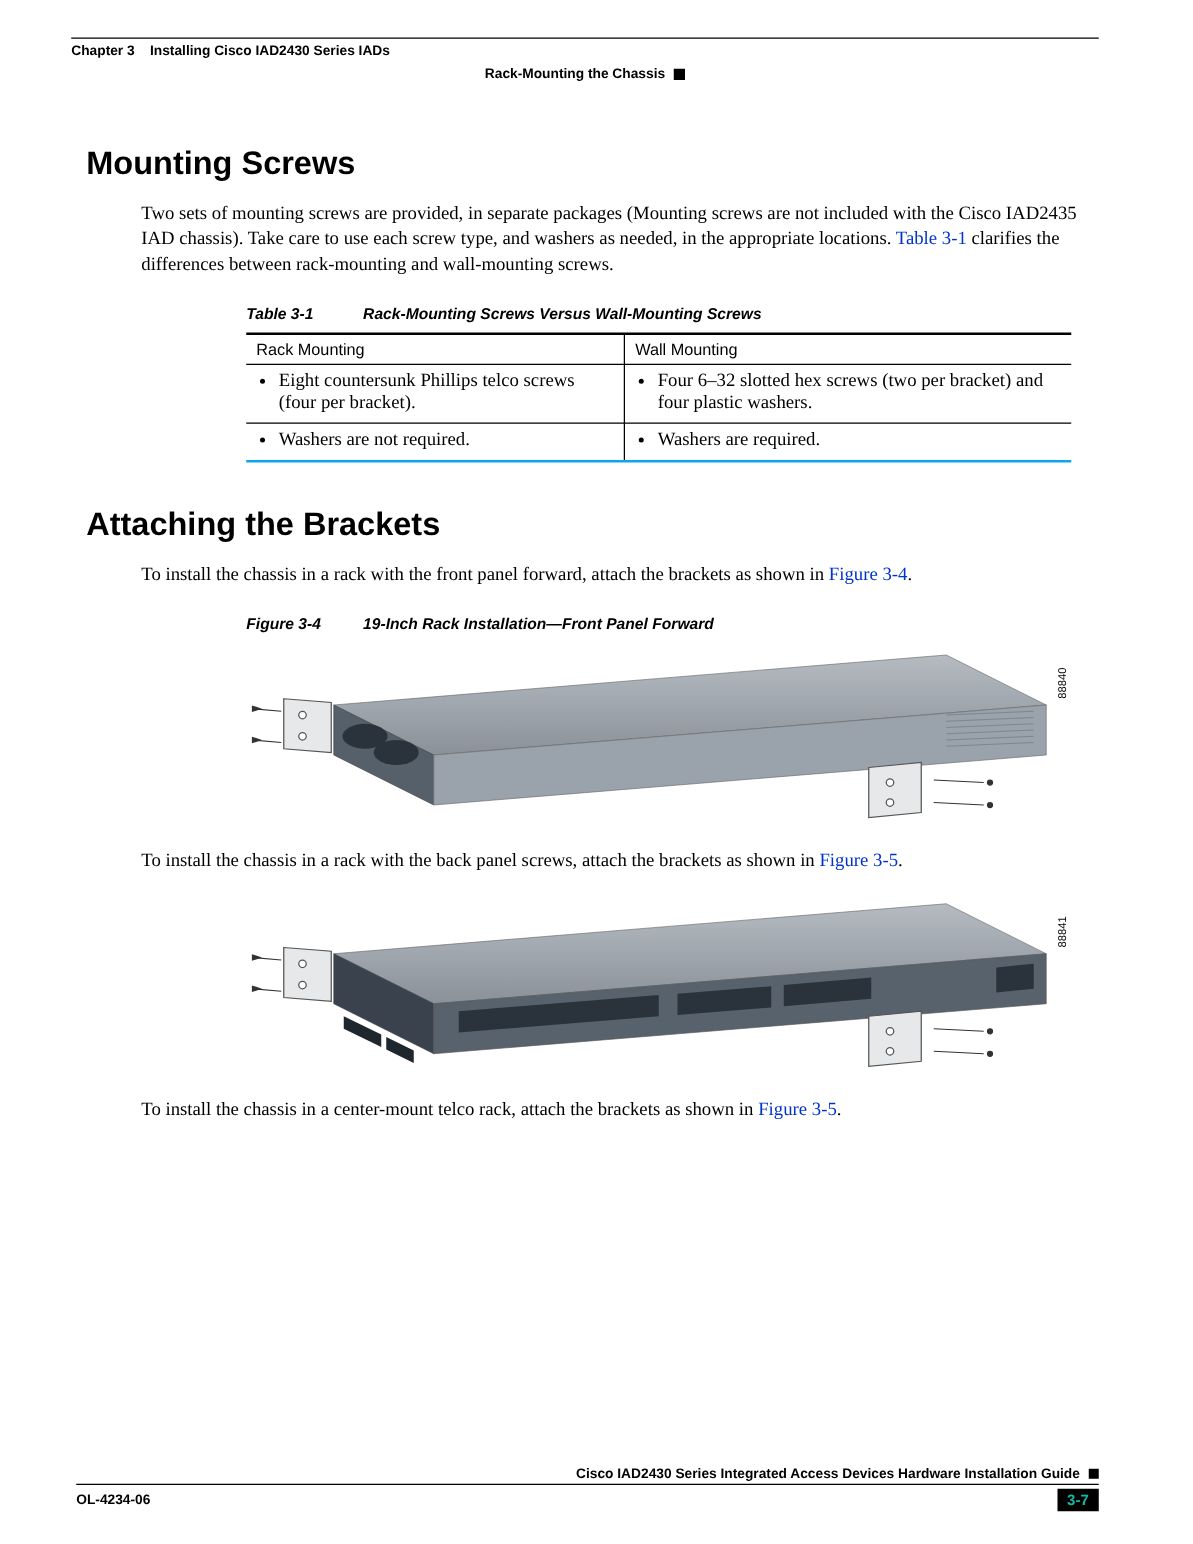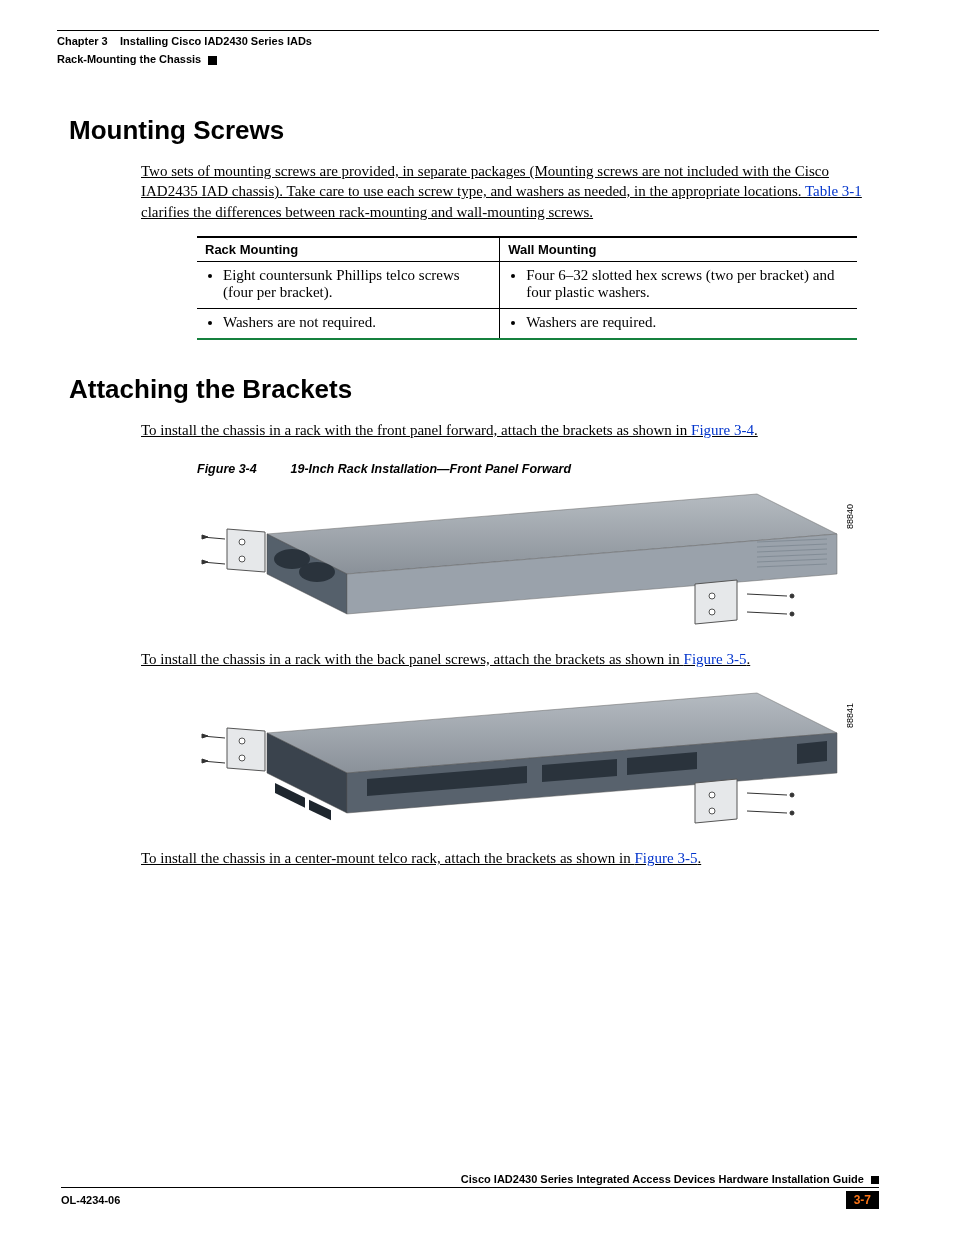--- a/index.html
+++ b/index.html
@@ -26,21 +26,21 @@
     justify-content: space-between;
     align-items: flex-start;
     font-family: Arial, Helvetica, sans-serif;
     font-size: 11px;
     margin-bottom: 6px;
   }
   .header-left {
     font-weight: bold;
   }
   .section-breadcrumb {
-    text-align: left;
+    text-align: center;
     font-family: Arial, Helvetica, sans-serif;
     font-size: 11px;
     font-weight: bold;
     margin-bottom: 50px;
   }
   .section-breadcrumb .sq {
     display: inline-block;
     width: 9px;
     height: 9px;
     background: #000;
@@ -48,24 +48,23 @@
     margin-left: 4px;
   }
   h2 {
     font-family: Arial, Helvetica, sans-serif;
     font-size: 26px;
     font-weight: bold;
     margin: 0 0 14px 12px;
     letter-spacing: 0px;
   }
   .body-text {
-    margin-left: 84px;
+    margin-left: 56px;
     margin-bottom: 14px;
     line-height: 1.35;
-    text-decoration: underline;
   }
   .xref {
     color: #0033cc;
   }
   .table-caption, .figure-caption {
     font-family: Arial, Helvetica, sans-serif;
     font-size: 12.5px;
     font-weight: bold;
     font-style: italic;
     margin-left: 140px;
@@ -78,39 +77,39 @@
   }
   table.screws {
     border-collapse: collapse;
     margin-left: 140px;
     width: 660px;
     font-size: 15px;
   }
   table.screws th {
     font-family: Arial, Helvetica, sans-serif;
     font-size: 13px;
-    font-weight: bold;
+    font-weight: normal;
     text-align: left;
     border-top: 2px solid #000;
     border-bottom: 1px solid #000;
     border-left: 1px solid #000;
     border-right: 1px solid #000;
     padding: 4px 8px;
     margin-left: 24px;
   }
   table.screws th:first-child { border-left: none; }
   table.screws th:last-child { border-right: none; }
   table.screws td {
     border: 1px solid #000;
     padding: 5px 8px 5px 8px;
     vertical-align: top;
   }
   table.screws td:first-child { border-left: none; }
   table.screws td:last-child { border-right: none; }
-  table.screws tr:last-child td { border-bottom: 2px solid #15803d; }
+  table.screws tr:last-child td { border-bottom: 2px solid #0ea5e9; }
   table.screws ul {
     margin: 0;
     padding-left: 18px;
   }
   table.screws li {
     margin-bottom: 2px;
   }
   .figure-box {
     margin-left: 140px;
     width: 660px;
@@ -157,21 +156,21 @@
   .footer-row {
     display: flex;
     justify-content: space-between;
     align-items: center;
     font-family: Arial, Helvetica, sans-serif;
     font-size: 11px;
     font-weight: bold;
   }
   .page-num {
     background: #000;
-    color: #f97316;
+    color: #14b8a6;
     padding: 2px 8px;
     font-size: 12px;
   }
 </style>
 </head>
 <body>
 
 <div class="page">
   <div class="top-rule"></div>
   <div class="header-row">
@@ -185,20 +184,24 @@
     <span>Rack-Mounting the Chassis</span>
     <span class="sq"></span>
   </div>
 
   <h2>Mounting Screws</h2>
 
   <p class="body-text">
     <span>Two sets of mounting screws are provided, in separate packages (Mounting screws are not included with the Cisco IAD2435 IAD chassis). Take care to use each screw type, and washers as needed, in the appropriate locations. </span><span class="xref">Table 3-1</span><span> clarifies the differences between rack-mounting and wall-mounting screws.</span>
   </p>
 
+  <div class="table-caption">
+    <span class="tnum">Table 3-1</span>
+    <span>Rack-Mounting Screws Versus Wall-Mounting Screws</span>
+  </div>
 
   <table class="screws">
     <tbody>
         <tr>
       <th>Rack Mounting</th>
       <th>Wall Mounting</th>
     </tr>
     <tr>
       <td>
             <ul>

